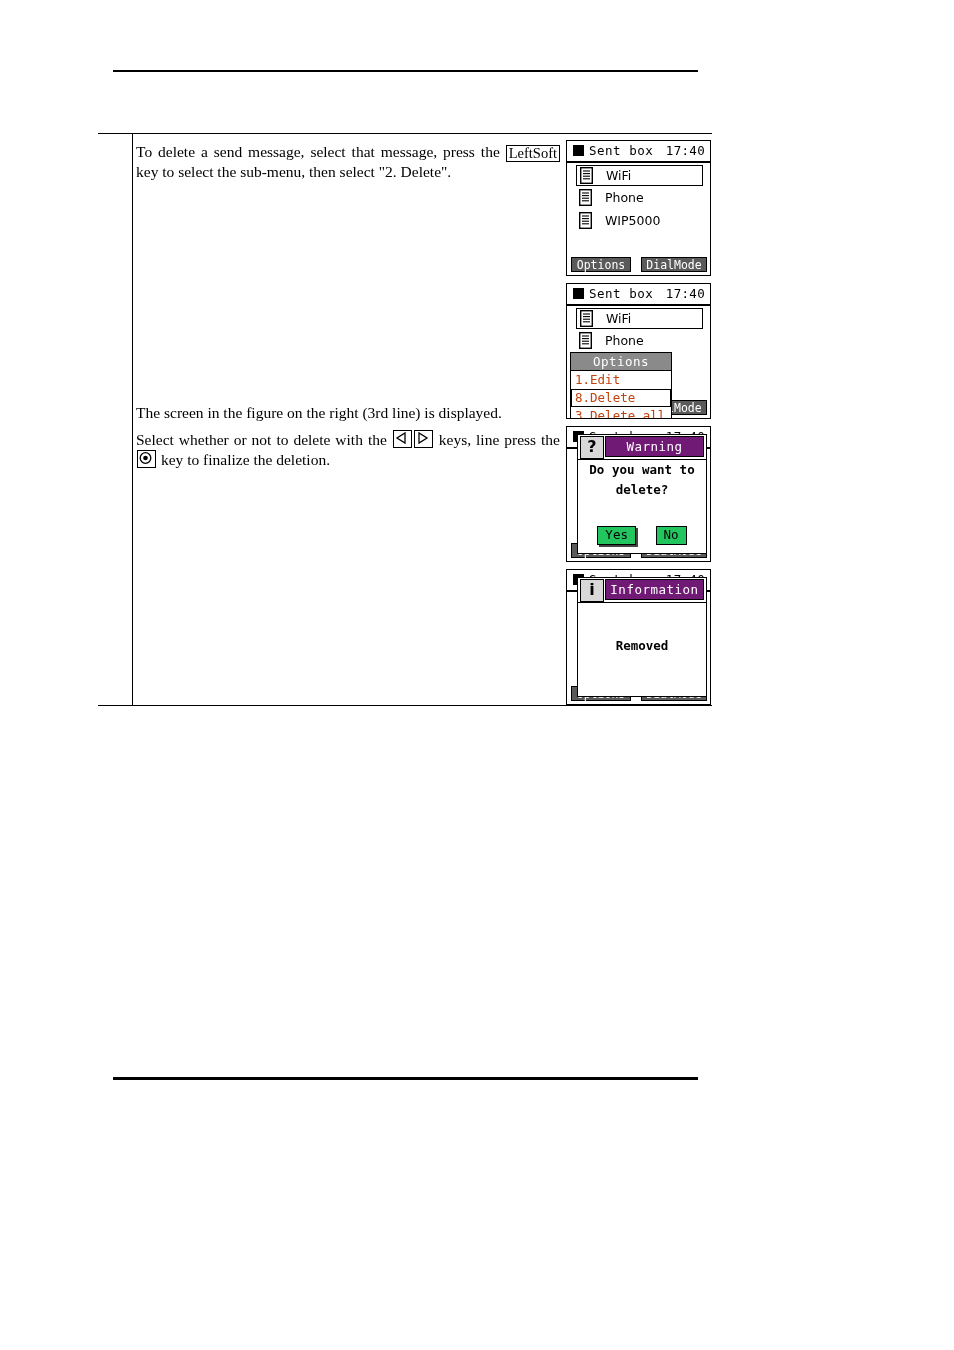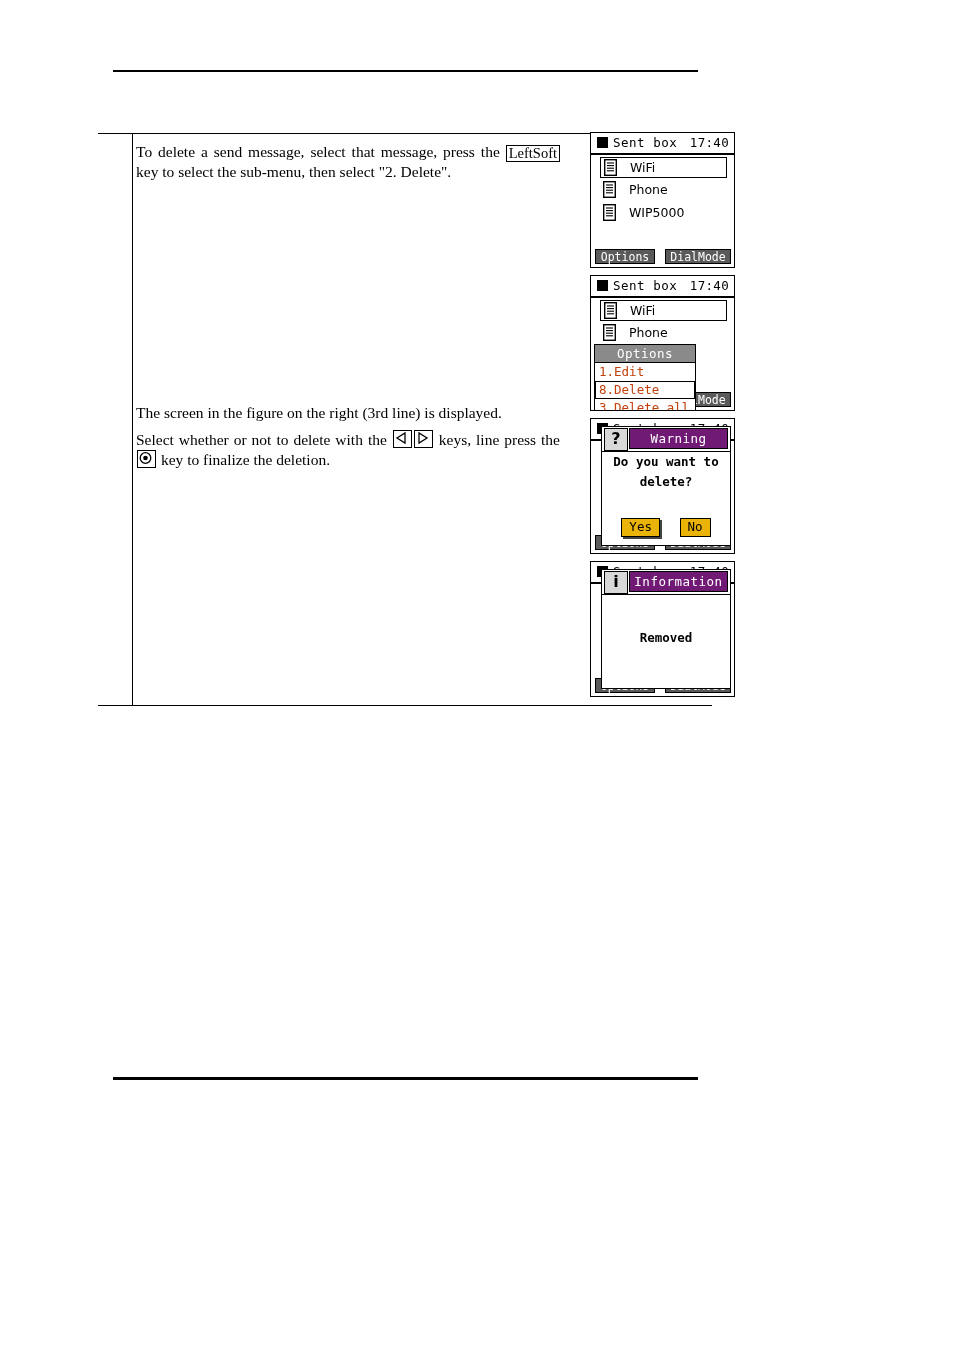--- a/index.html
+++ b/index.html
@@ -39,21 +39,21 @@
     padding:0 2px;line-height:15px;font-size:14.5px;
     vertical-align:-1px;
   }
   .keyicon{
     display:inline-block;width:17px;height:16px;border:1.3px solid #000;
     vertical-align:-3px;position:relative;margin:0 1px;
   }
   .keyicon svg{position:absolute;left:0;top:0;}
 
   
-  .screens{position:absolute;left:566px;top:132px;margin-left:24px;}
+  .screens{position:absolute;left:566px;top:140px;}
   .screen{
     position:relative;width:143px;height:134px;
     border:1.5px solid #000;background:#fff;
     margin-bottom:7px;
     font-family:"DejaVu Sans Mono", monospace;
     overflow:hidden;
   }
   .statusbar{
     position:absolute;left:0;top:0;width:143px;height:20px;
     border-bottom:2px solid #000;
@@ -98,21 +98,21 @@
   }
   .dlg-title{
     position:absolute;left:27px;top:1px;right:2px;height:21px;background:#701a75;
     border:1.3px solid #000;color:#fff;font-size:12.5px;line-height:19px;text-align:center;
     letter-spacing:0.5px;box-sizing:border-box;
   }
   .dlg-body{position:absolute;left:0;top:25px;width:100%;text-align:center;}
   .dlg-line{font-size:12.5px;line-height:20px;color:#000;font-weight:bold;}
   .dlg-btns{position:absolute;left:0;bottom:8px;width:100%;text-align:center;}
   .dbtn{
-    display:inline-block;background:#eab308;border:1.3px solid #000;
+    display:inline-block;background:#22c55e;border:1.3px solid #000;
     font-size:12.5px;padding:0 7px;height:17px;line-height:16px;margin:0 5px;
     color:#000;
   }
   .dbtn.sel{box-shadow:2px 2px 0 #444;border-width:1.6px;}
 </style>
 </head>
 <body>
 
 <div class="page">
 

